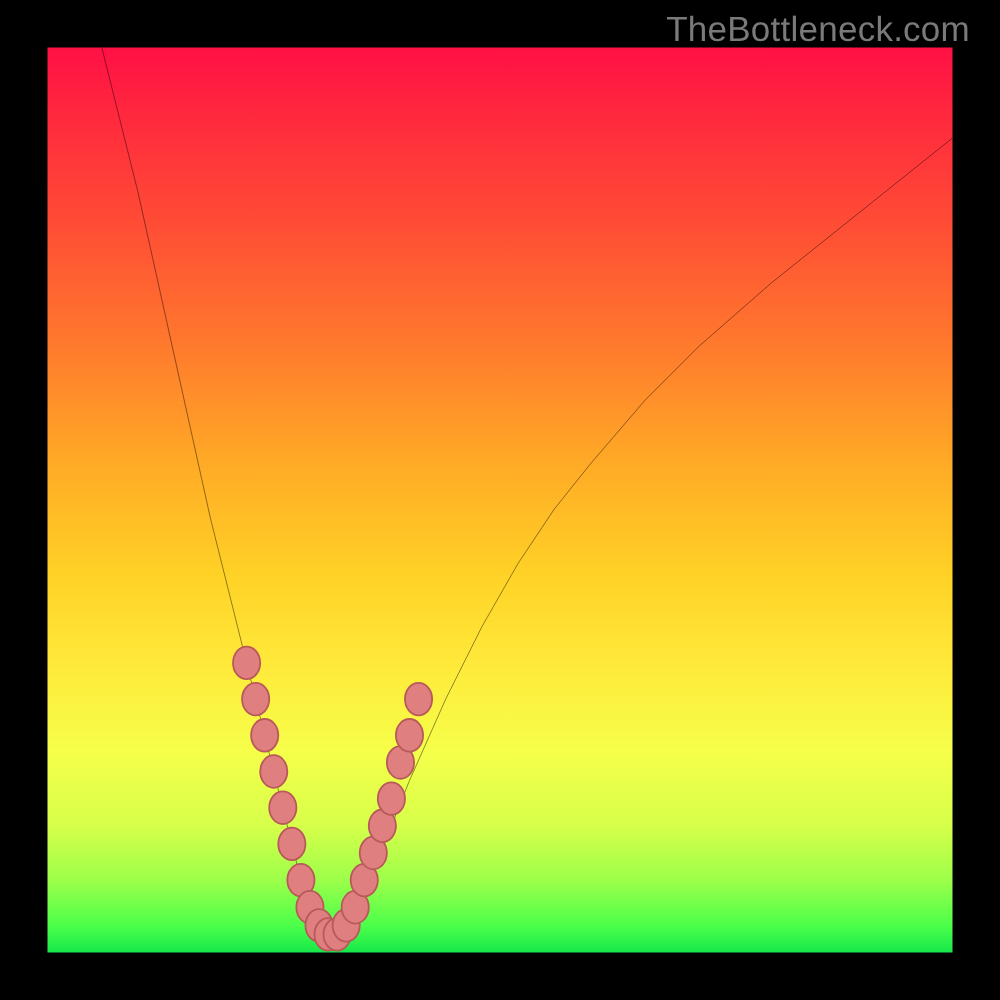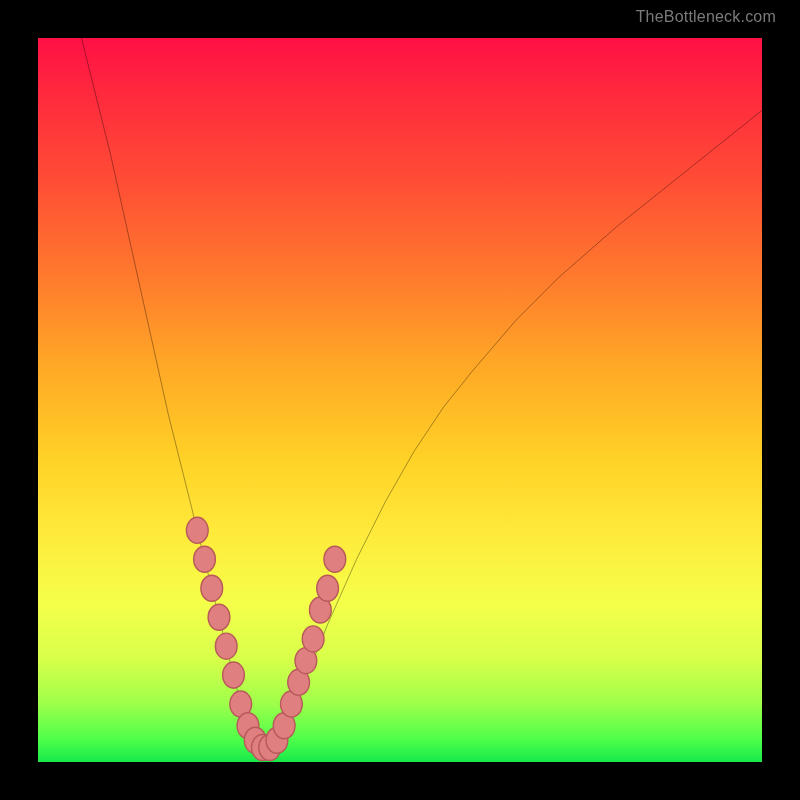--- a/index.html
+++ b/index.html
@@ -37,21 +37,21 @@
       #9dff4a 92%,
       #4cff4a 97%,
       #17e84a 100%
     );
   }
   .watermark {
     position: absolute;
     top: 8px;
     right: 24px;
     color: #7a7a7a;
-    font-size: 16px;
+    font-size: 28px;
     letter-spacing: 0.2px;
     font-weight: 400;
   }
   svg.curve {
     position: absolute;
     left: 0; top: 0;
     width: 724px; height: 724px;
     overflow: visible;
   }
 </style>

